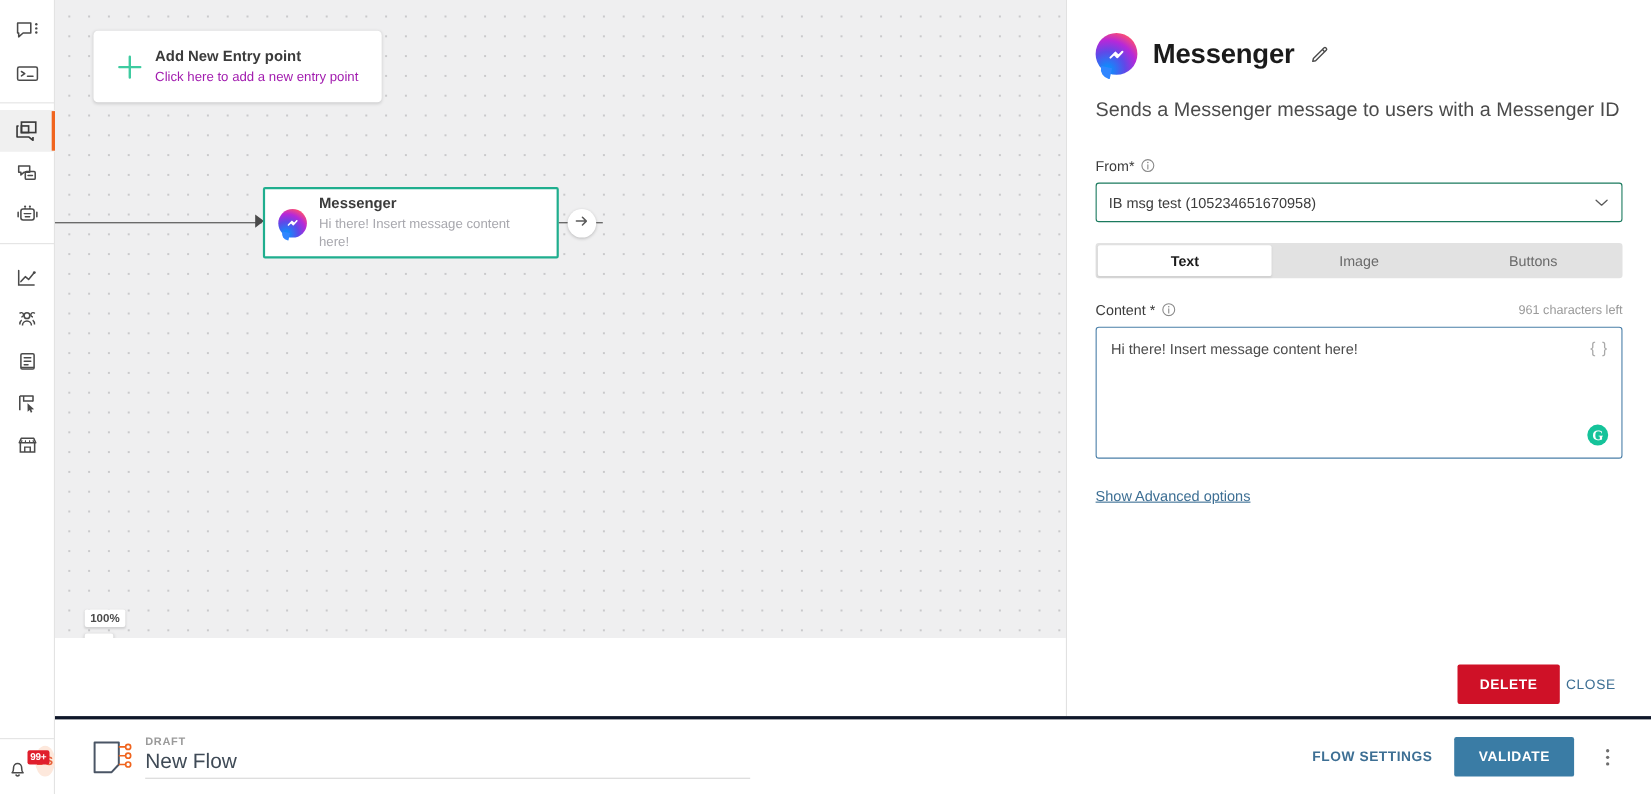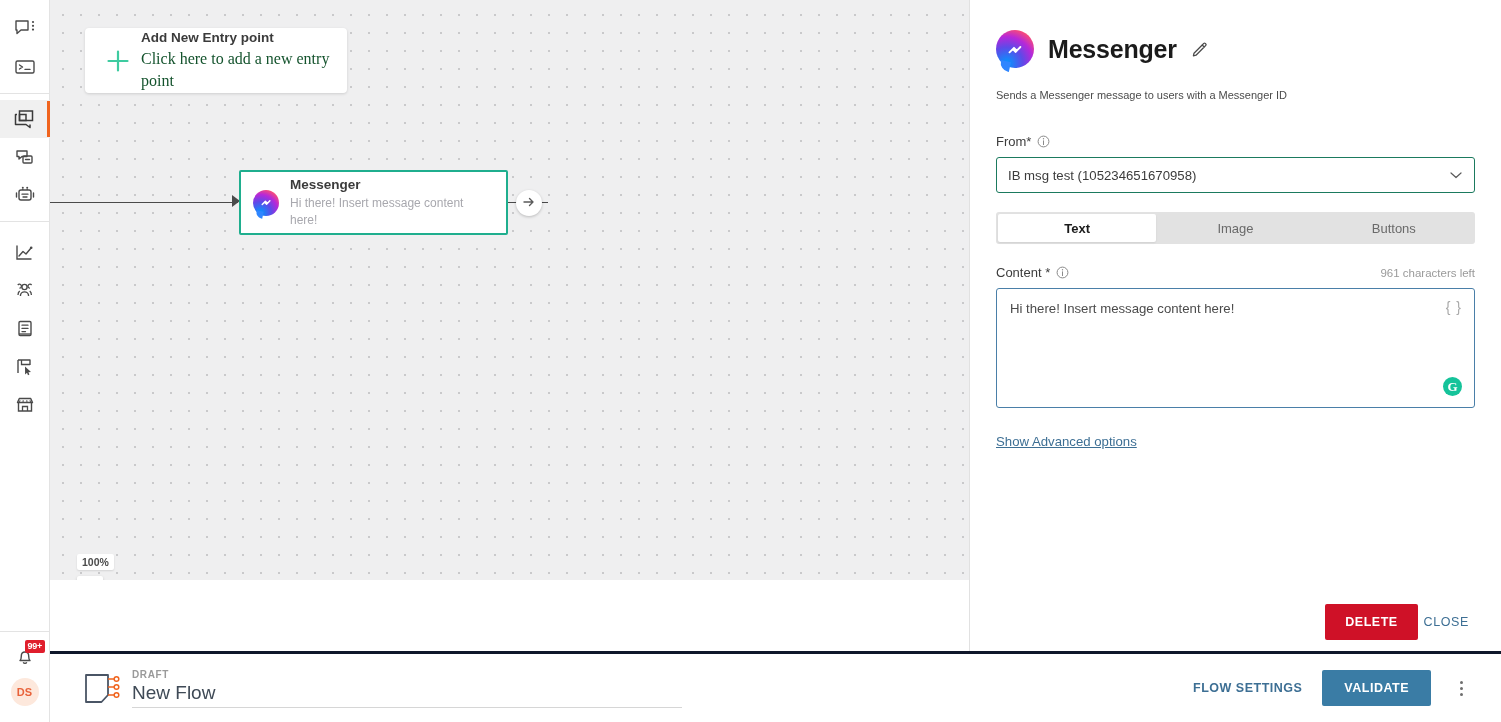--- a/index.html
+++ b/index.html
@@ -23,21 +23,21 @@
     width: 50px; height: 38px; display: flex; align-items: center; justify-content: center;
     position: relative; cursor: pointer;
   }
   .rail-item.active { background: #f0f0f0; }
   .rail-item.active::after {
     content: ""; position: absolute; right: 0; top: 1px; bottom: 1px;
     width: 3px; background: #f0641e;
   }
   .rail-item svg { display: block; }
   .rail-spacer { flex: 1 1 auto; }
-  .rail-bottom { width: 50px; display: flex; flex-direction: column; align-items: center; }
+  .rail-bottom { width: 50px; display: flex; flex-direction: row; align-items: center; }
   .bell-wrap { position: relative; width: 50px; height: 40px; display:flex; align-items:center; justify-content:center; cursor:pointer; }
   .bell-badge {
     position: absolute; top: 2px; left: 25px;
     background: #e01e2c; color: #fff;
     font-size: 9px; font-weight: bold; line-height: 1;
     padding: 2px 3px; border-radius: 2px; letter-spacing: -0.2px;
   }
   .avatar {
     width: 28px; height: 28px; border-radius: 50%;
     background: #fde8dc; color: #e8623a;
@@ -58,21 +58,21 @@
 
   .entry-card {
     position: absolute; left: 35px; top: 28px; width: 262px; height: 65px;
     background: #fff; border-radius: 4px;
     box-shadow: 0 1px 3px rgba(0,0,0,0.14);
     display: flex; align-items: center; padding: 0 14px; cursor: pointer;
   }
   .entry-plus { width: 38px; flex: 0 0 38px; display:flex; align-items:center; justify-content:center; }
   .entry-texts { padding-left: 4px; }
   .entry-title { font-size: 13.5px; font-weight: bold; color: #3b3b3b; line-height: 1.35; }
-  .entry-sub { font-size: 16px; color: #14532d; line-height: 1.4; margin-top: 1px; font-family: Liberation Serif, serif; }
+  .entry-sub { font-size: 12px; color: #a21caf; line-height: 1.4; margin-top: 1px; }
 
   .edge-line {
     position: absolute; left: 0px; top: 202px; width: 188px; height: 1px; background: #4a4a4a;
   }
   .edge-arrow {
     position: absolute; left: 182px; top: 195px; width: 0; height: 0;
     border-left: 8px solid #4a4a4a; border-top: 6px solid transparent; border-bottom: 6px solid transparent;
   }
   .edge-stub {
     position: absolute; left: 458px; top: 202px; width: 14px; height: 1px; background: #4a4a4a;
@@ -137,21 +137,21 @@
     position: relative; display:flex; align-items:center; justify-content:center; flex: 0 0 38px;
   }
   .panel-icon-big::after {
     content:""; position:absolute; left:4px; bottom:-3px; width:10px; height:10px;
     background:#2f86ff; border-radius: 0 0 0 9px; transform: rotate(12deg);
   }
   .panel-title {
     font-size: 25px; font-weight: bold; color: #1b1b1b; margin-left: 14px; letter-spacing: -0.2px;
   }
   .edit-pencil { margin-left: 14px; cursor: pointer; display:flex; align-items:center; }
-  .panel-desc { font-size: 11px; color: #4b4b4b; margin-top: 21px; }
+  .panel-desc { font-size: 18px; color: #4b4b4b; margin-top: 21px; }
 
   .field-label {
     font-size: 13px; color: #3c3c3c; margin-top: 33px; display: flex; align-items: center;
   }
   .info-i { margin-left: 6px; display:flex; align-items:center; cursor: pointer; }
 
   .select-box {
     margin-top: 8px; height: 36px; border: 1px solid #1b7a5e; border-radius: 3px;
     display: flex; align-items: center; padding: 0 11px; cursor: pointer; background: #fff;
   }

